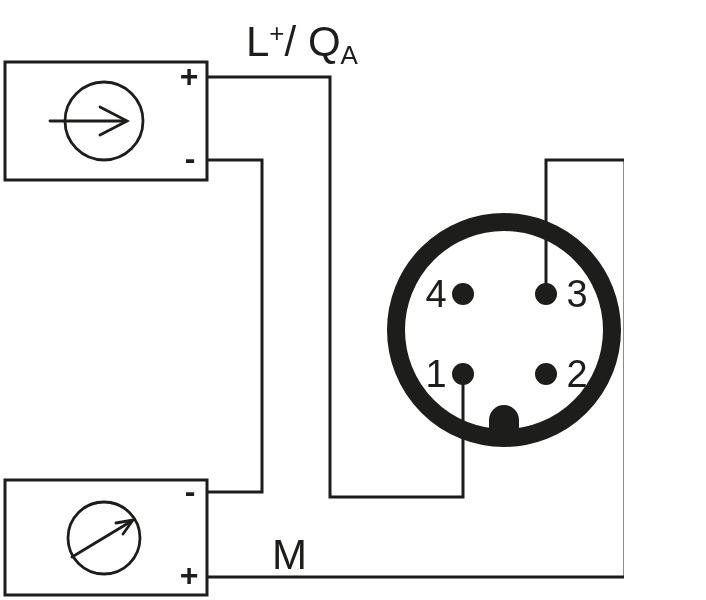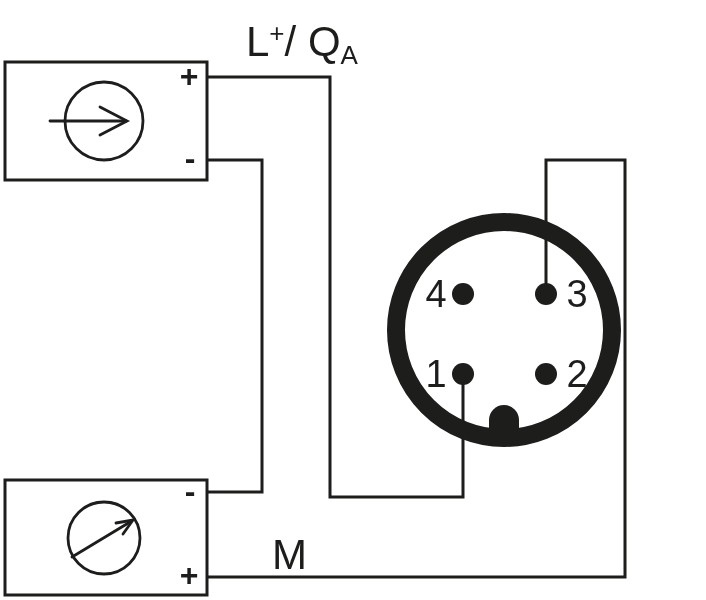--- a/index.html
+++ b/index.html
@@ -1,18 +1,18 @@
 <!DOCTYPE html>
 <html><head>
 <meta charset="utf-8">
 <style>
   html, body { margin: 0; padding: 0; background: #ffffff; }
   .stage {
     position: relative;
-    width: 706px;
+    width: 624px;
     height: 600px;
     background: #ffffff;
     font-family: "Liberation Sans", sans-serif;
     color: #1d1d1b;
     overflow: hidden;
   }
   .stage svg { position: absolute; left: 0; top: 0; }
   .lbl { position: absolute; line-height: 1; white-space: nowrap; }
   .supply-line { left: 246px; top: 20px; font-size: 42px; }
   .supply-line sup { font-size: 26px; vertical-align: 14px; }

